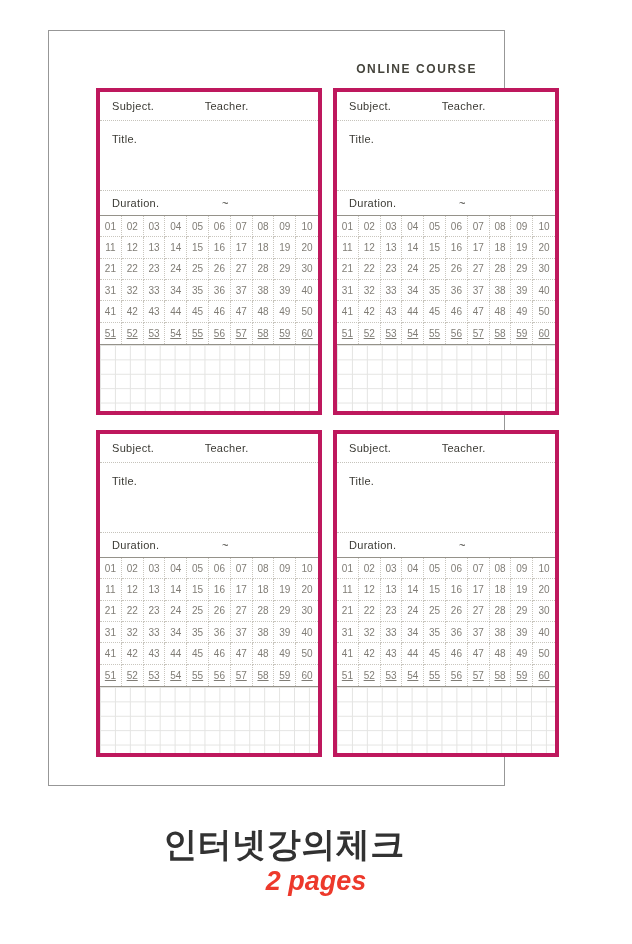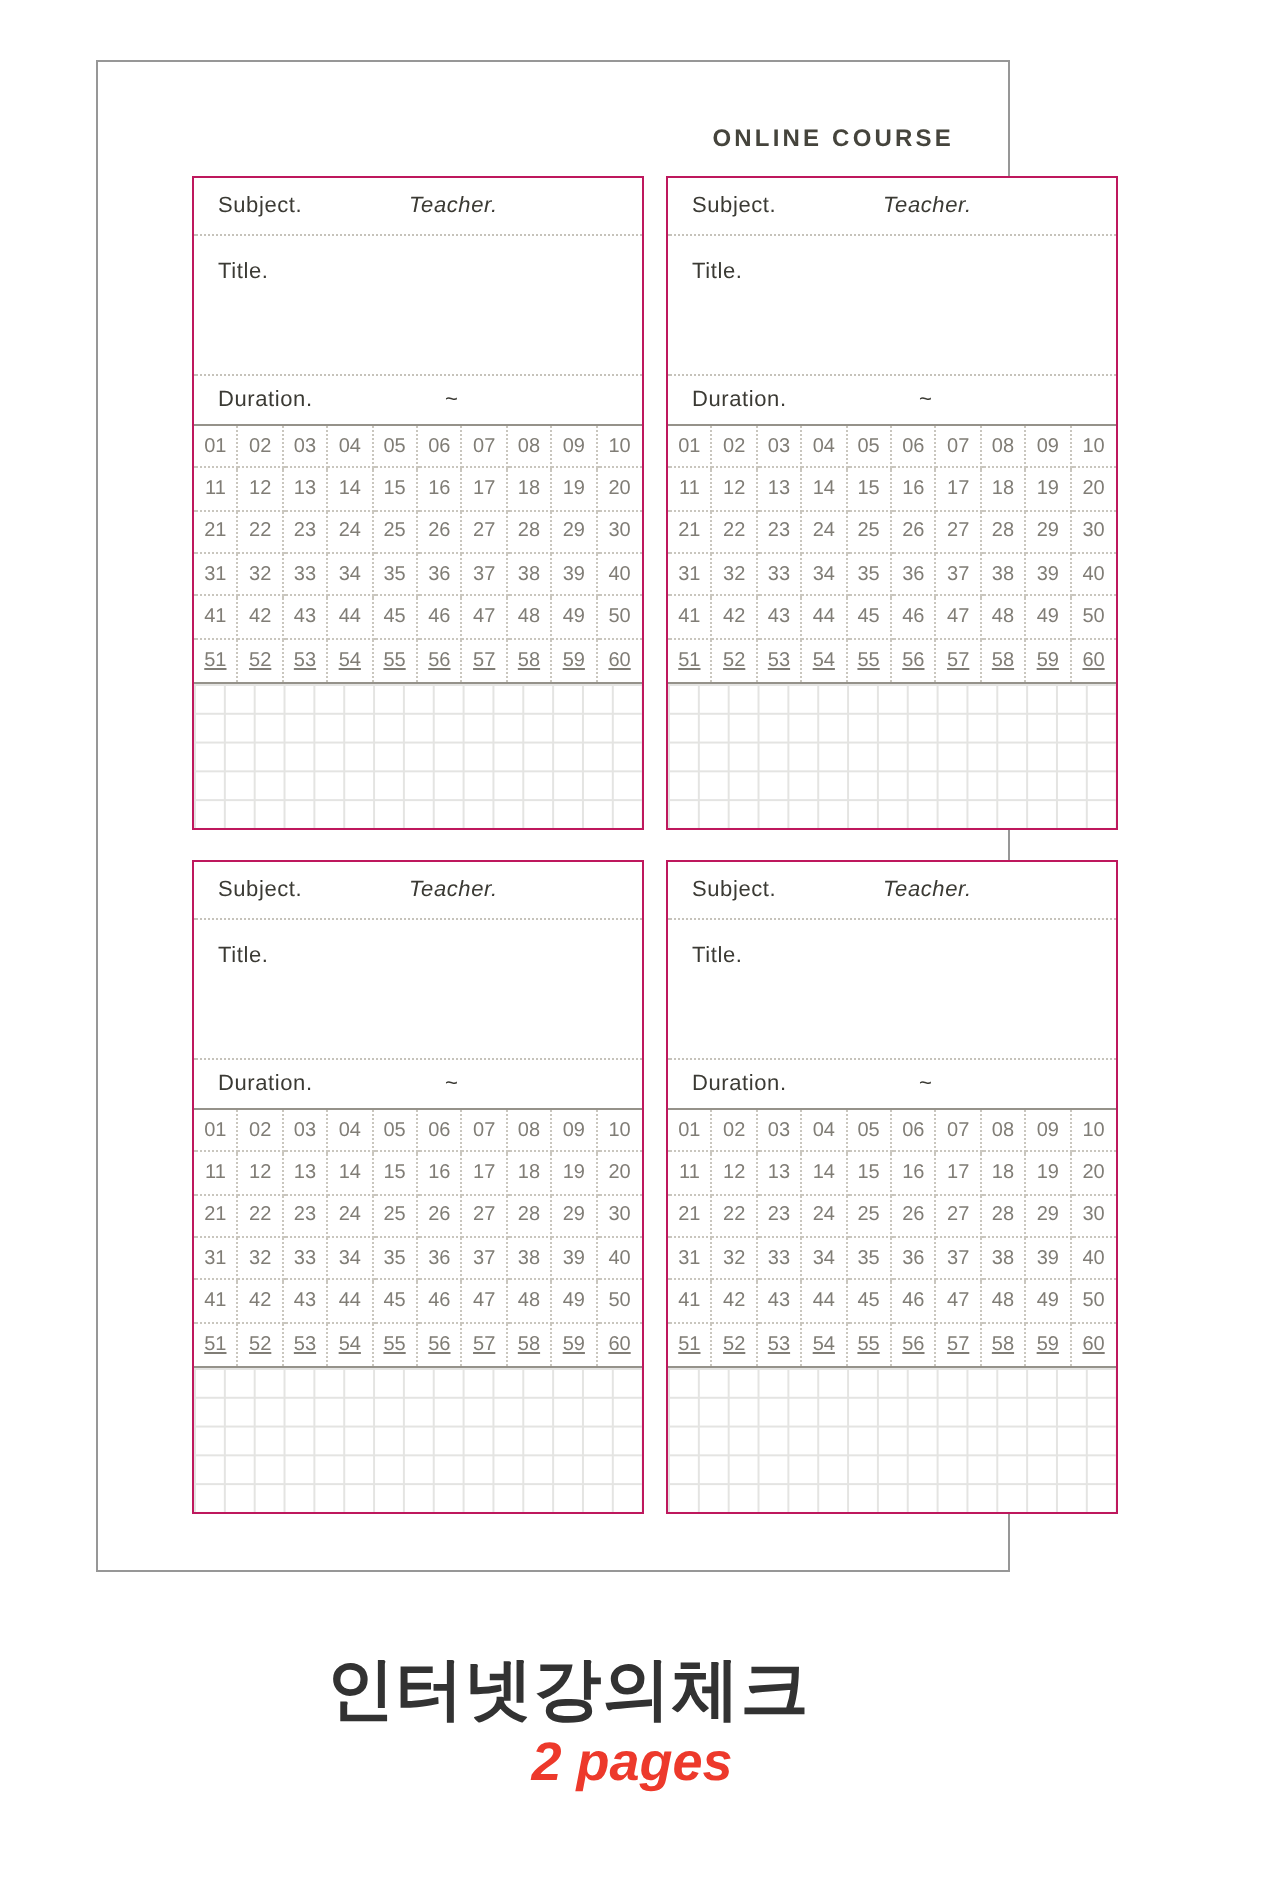--- a/index.html
+++ b/index.html
@@ -17,30 +17,30 @@
     font-size:12px; font-weight:bold; letter-spacing:1.6px; color:#45443c;
   }
   .cards {
     position:absolute; left:47px; top:57px;
     display:grid;
     grid-template-columns:226px 226px;
     grid-template-rows:327px 327px;
     column-gap:11px; row-gap:15px;
   }
   .card {
-    border:1px solid #be185d; background:#ffffff;
+    border:4px solid #be185d; background:#ffffff;
     display:flex; flex-direction:column;
   }
   .card .lbl { font-size:11px; color:#3b3a34; letter-spacing:0.3px; }
   .row-subject {
     height:29px; position:relative;
     border-bottom:1px dotted #c6c3bb;
   }
   .row-subject .lbl-subject { position:absolute; left:12px; top:8px; }
-  .row-subject .lbl-teacher { position:absolute; left:48%; top:8px;font-style:italic; }
+  .row-subject .lbl-teacher { position:absolute; left:48%; top:8px; }
   .row-title {
     height:70px; padding:8px 12px;
     border-bottom:1px dotted #c6c3bb;
   }
   .row-duration { height:24px; position:relative; }
   .row-duration .lbl-duration { position:absolute; left:12px; top:6px; }
   .row-duration .lbl-tilde { position:absolute; left:56%; top:6px; }
   .num-grid {
     height:130px;
     border-top:1px solid #95928a;

